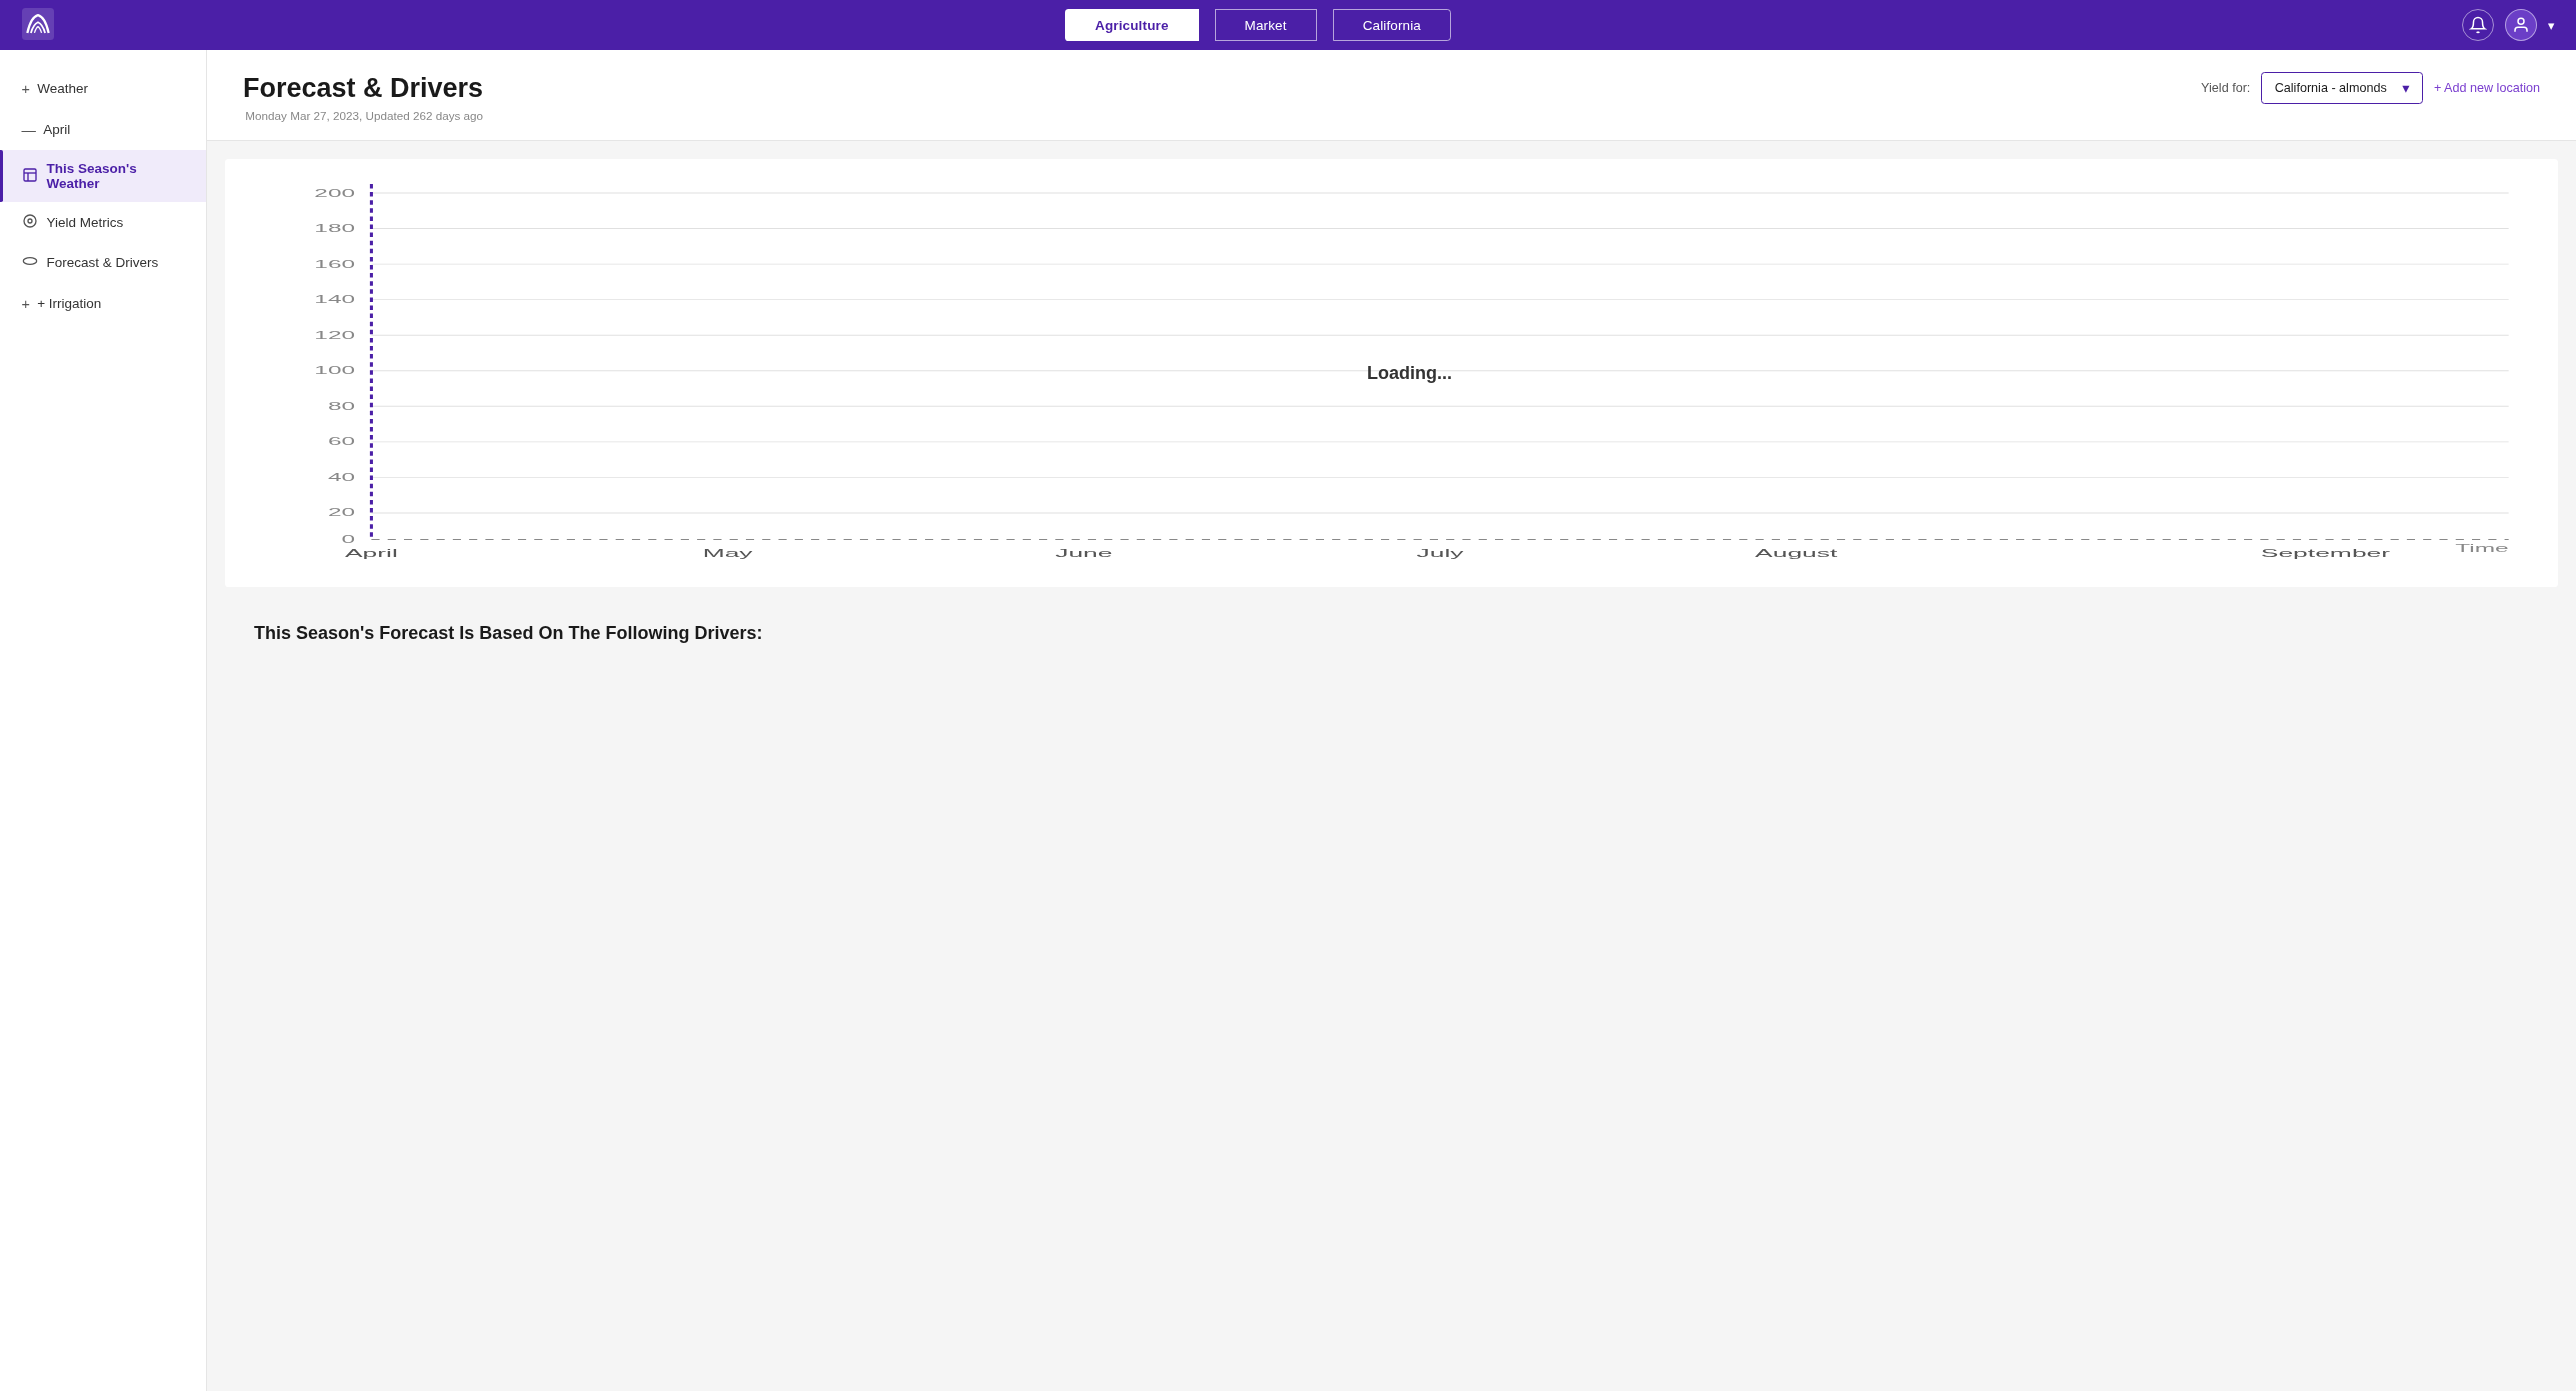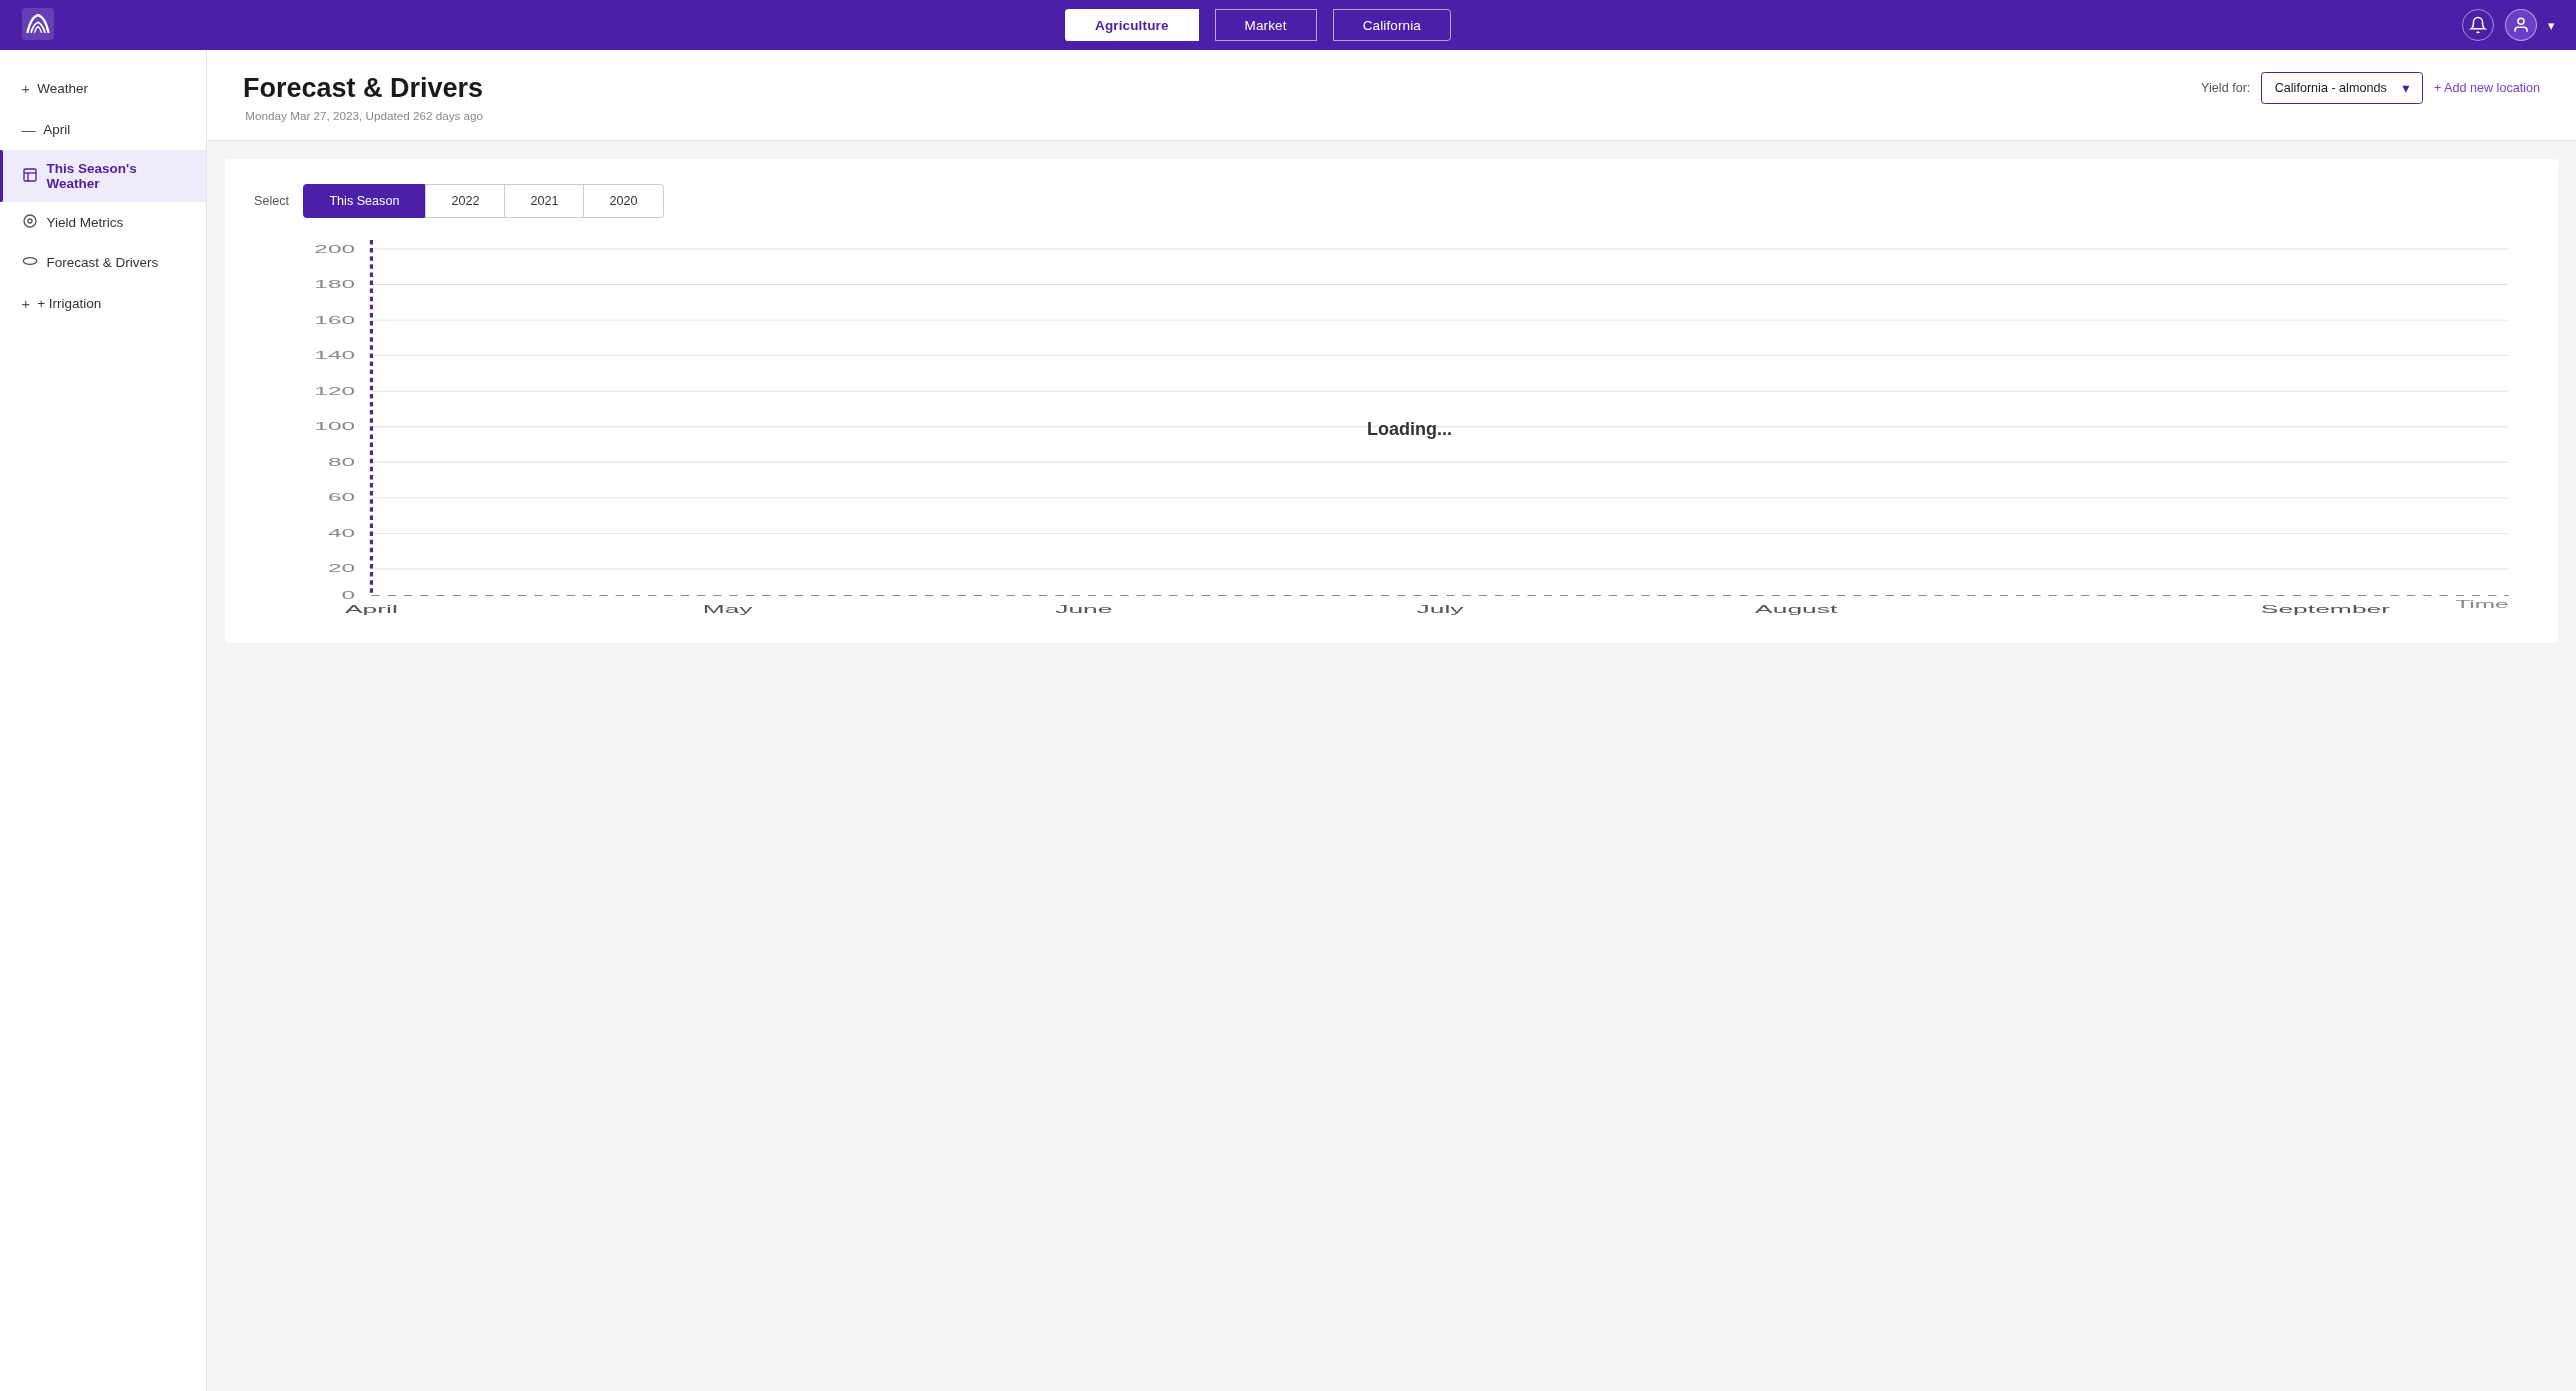--- a/index.html
+++ b/index.html
@@ -360,29 +360,20 @@
         <div class="yield-dropdown">
           <span class="yield-dropdown-text">California - almonds</span>
           <span class="yield-dropdown-chevron">▾</span>
         </div>
         <span class="add-location-link">+ Add new location</span>
       </div>
     </div>
 
     <div class="chart-container">
 
-      <div class="season-select-row">
-        <span class="select-label">Select</span>
-        <div class="season-tabs">
-          <button class="season-tab active">This Season</button>
-          <button class="season-tab">2022</button>
-          <button class="season-tab">2021</button>
-          <button class="season-tab">2020</button>
-        </div>
-      </div>
 
       <div class="chart-area">
         <svg class="chart-svg" viewBox="0 0 1100 420" preserveAspectRatio="none">
 
           <text x="-60" y="10" font-size="13" fill="#555" transform="rotate(-90, 0, 200)" text-anchor="middle">lbs/acre</text>
 
           <line x1="40" y1="10" x2="1090" y2="10" stroke="#e0e0e0" stroke-width="1"></line>
           <text x="32" y="14" font-size="12" fill="#888" text-anchor="end">200</text>
 
           <line x1="40" y1="49.5" x2="1090" y2="49.5" stroke="#e0e0e0" stroke-width="1"></line>
@@ -425,16 +416,19 @@
           <text x="1000" y="415" font-size="13" fill="#555" text-anchor="middle">September</text>
 
           <text x="1090" y="409" font-size="12" fill="#888" text-anchor="end">Time</text>
         </svg>
 
         
         <div class="loading-text">Loading...</div>
       </div>
     </div>
 
+    <div class="drivers-section">
+      <h2 class="drivers-title">This Season's Forecast Is Based On The Following Drivers:</h2>
+    </div>
 
   </main>
 </div>
 
 
 </body></html>

